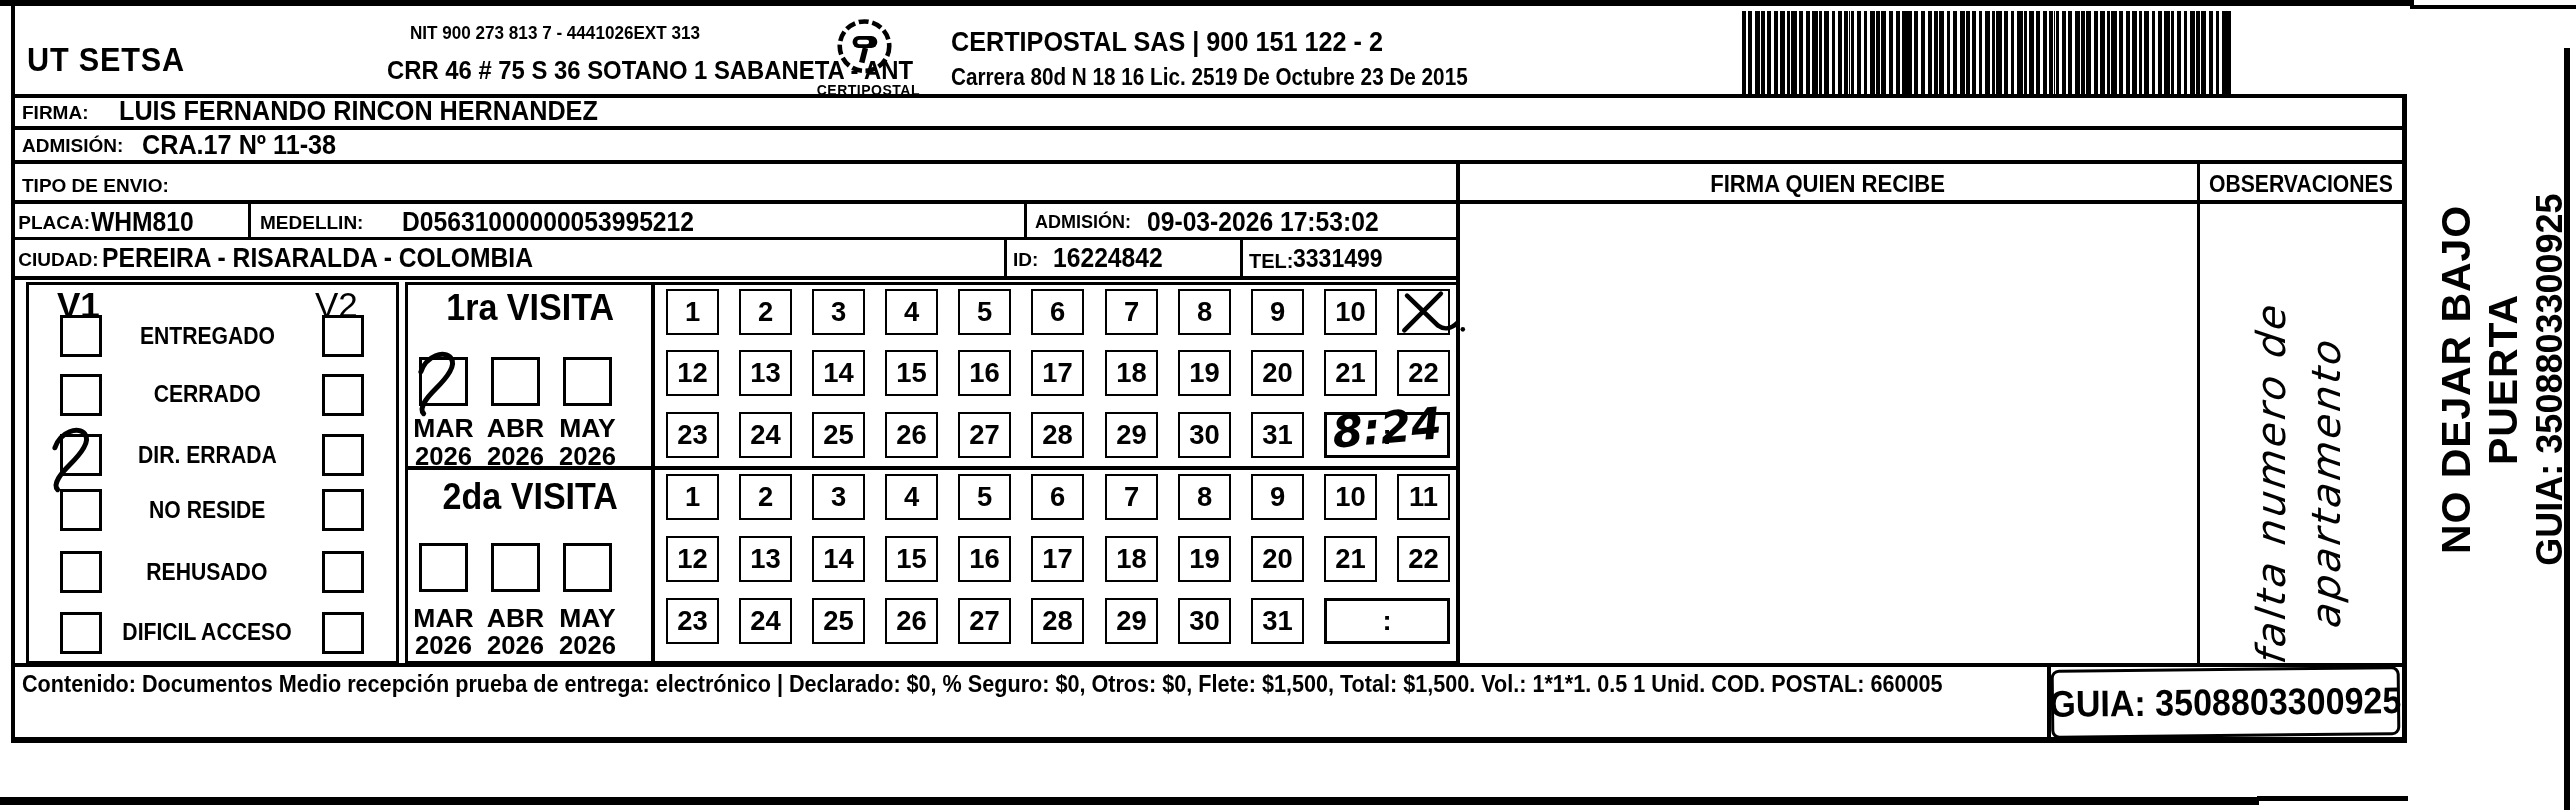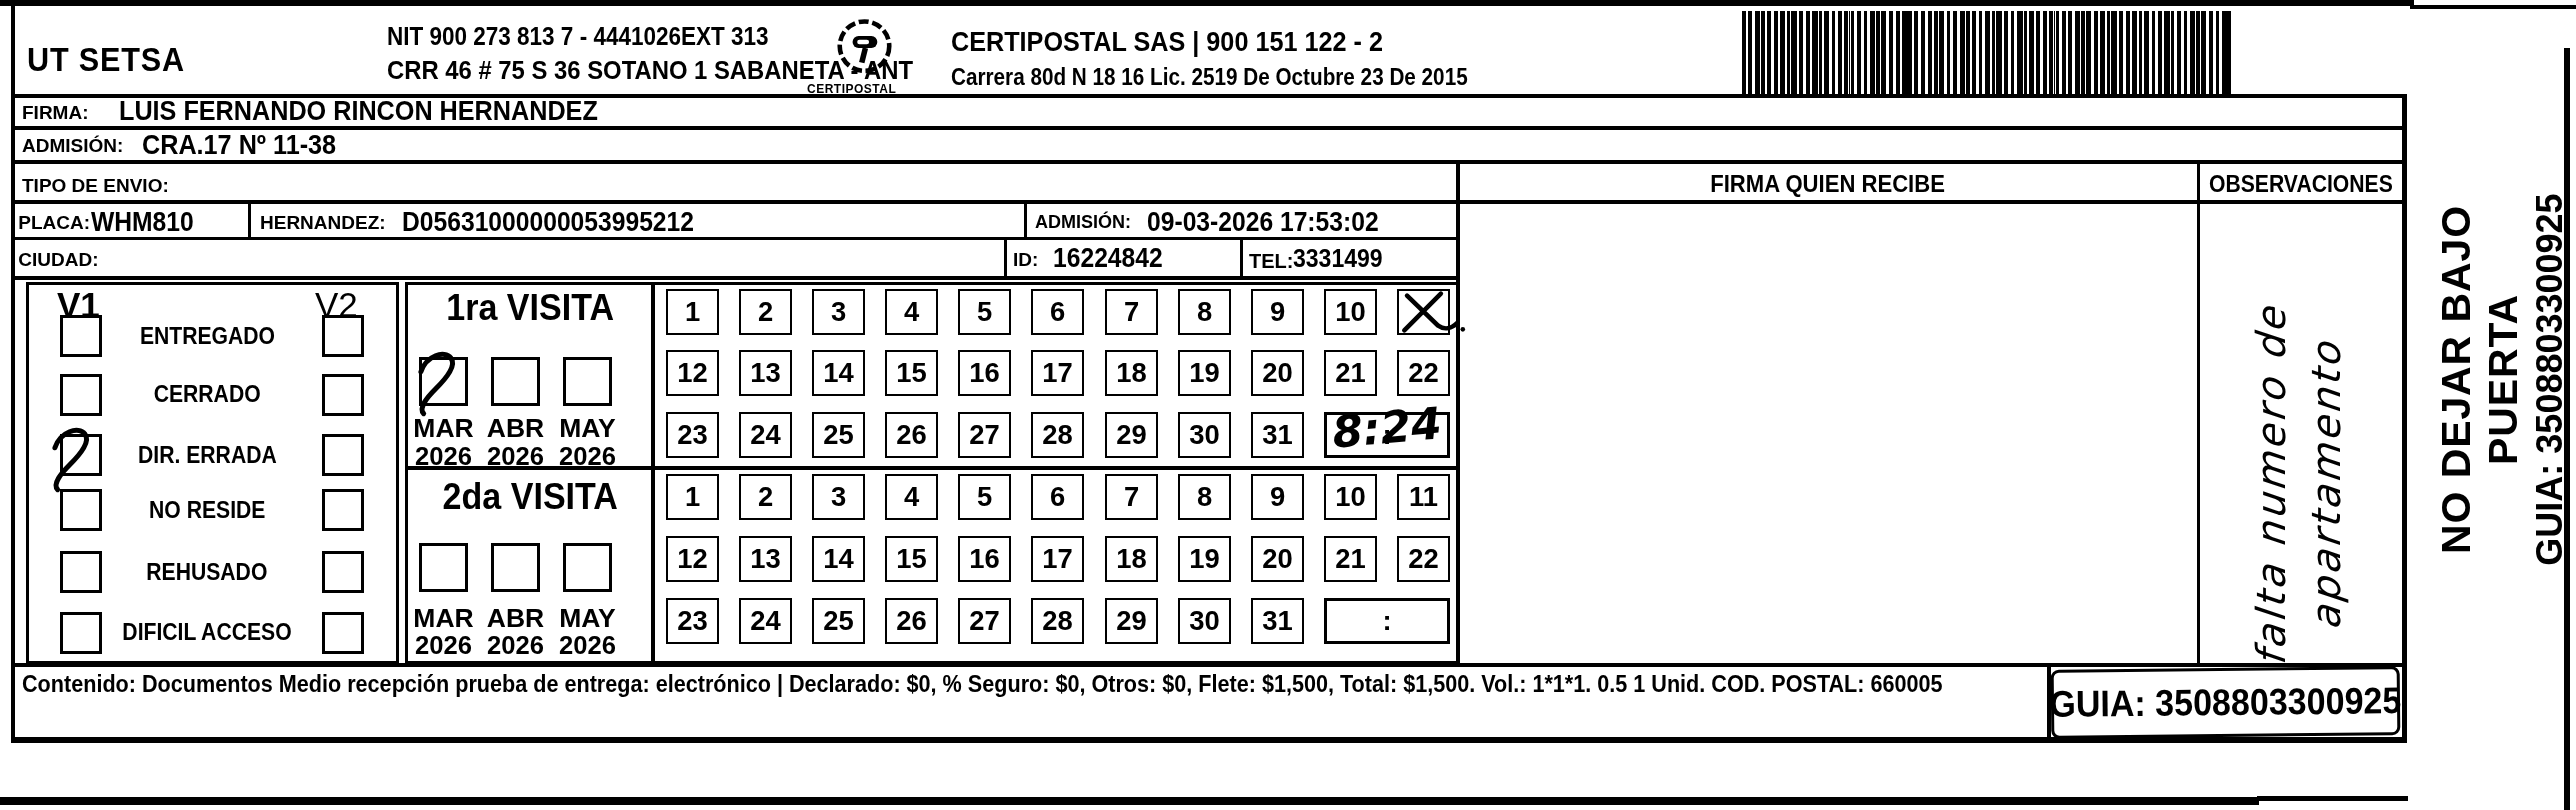--- a/index.html
+++ b/index.html
@@ -33,30 +33,30 @@
 
   <div class="ln" style="left:0;top:0;width:2414px;height:6.4px"></div>
   <div class="ln" style="left:2410px;top:4.6px;width:166px;height:4.6px"></div>
   <div class="ln" style="left:0;top:797px;width:2259px;height:8.2px"></div>
   <div class="ln" style="left:2257px;top:796px;width:151px;height:4.6px"></div>
   <div class="ln" style="left:2564px;top:48px;width:6.4px;height:763px"></div>
   <div class="ln" style="left:11px;top:5.5px;width:3.7px;height:91px"></div>
 
   <span class="abs" style="left:27.4px;top:40px;font-size:34px;font-weight:600;letter-spacing:0.9px"><span class="cond">UT SETSA</span></span>
 
-  <span class="abs" style="left:387px;top:22px;font-size:25px;font-weight:700"><span class="cond">NIT 900 273 813 7 - 4441026EXT 313</span></span>
+  <span class="abs" style="left:410px;top:22px;font-size:19px;font-weight:700"><span class="cond">NIT 900 273 813 7 - 4441026EXT 313</span></span>
   <span class="abs" style="left:387px;top:55px;font-size:26.5px;font-weight:700"><span class="cond">CRR 46 # 75 S 36 SOTANO 1 SABANETA - ANT</span></span>
 
   <svg class="abs" style="left:826px;top:14.6px" width="77" height="66" viewBox="0 0 84 72">
     <circle cx="42" cy="34" r="27" fill="none" stroke="#000" stroke-width="5" stroke-dasharray="11 4"></circle>
     <rect x="29" y="23" width="27" height="13" rx="6.5" fill="#000"></rect>
     <rect x="34" y="27" width="13" height="5" rx="2.5" fill="#fff"></rect>
     <path d="M43 36 l-4 16" stroke="#000" stroke-width="6" fill="none"></path>
   </svg>
-  <span class="abs" style="left:807px;top:82px;width:113px;text-align:left;font-size:12px;font-weight:700;letter-spacing:0.5px">CERTIPOSTAL</span>
+  <span class="abs" style="left:807px;top:82px;width:113px;text-align:right;font-size:14px;font-weight:700;letter-spacing:0.5px">CERTIPOSTAL</span>
   <div class="ln" style="left:828px;top:95px;width:71px;height:2.7px;opacity:.85"></div>
 
   <span class="abs" style="left:951px;top:25.6px;font-size:28px;font-weight:700"><span class="cond">CERTIPOSTAL SAS | 900 151 122 - 2</span></span>
   <span class="abs" style="left:951px;top:64px;font-size:23px;font-weight:700"><span class="cond">Carrera 80d N 18 16  Lic. 2519 De Octubre 23 De 2015</span></span>
 
   <div class="barcode"></div>
 
   <div class="ln" style="left:11px;top:94px;width:2396px;height:3.7px"></div>
   <div class="ln" style="left:11px;top:94px;width:3.7px;height:648px"></div>
   <div class="ln" style="left:2402px;top:94px;width:4.6px;height:648px"></div>
@@ -81,27 +81,28 @@
   <span class="abs val" style="left:119px;top:95px;font-size:28px"><span class="cond">LUIS FERNANDO RINCON HERNANDEZ</span></span>
 
   <span class="abs lab" style="left:22px;top:135px;font-size:19px">ADMISIÓN:</span>
   <span class="abs val" style="left:142px;top:129px;font-size:28px"><span class="cond">CRA.17 Nº 11-38</span></span>
 
   <span class="abs lab" style="left:22px;top:175px;font-size:19px">TIPO DE ENVIO:</span>
 
   <span class="abs lab" style="left:18.3px;top:212px;font-size:19px">PLACA:</span>
   <span class="abs val" style="left:91px;top:206px;font-size:27.4px"><span class="cond">WHM810</span></span>
 
-  <span class="abs lab" style="left:260px;top:212px;font-size:19px">HERNANDEZ:</span>
+  <span class="abs lab" style="left:260px;top:212px;font-size:19px">MEDELLIN:</span>
   <span class="abs val" style="left:402px;top:206px;font-size:27.4px"><span class="cond">D05631000000053995212</span></span>
 
   <span class="abs lab" style="left:1035px;top:212px;font-size:18px">ADMISIÓN:</span>
   <span class="abs val" style="left:1147px;top:206px;font-size:27.4px"><span class="cond">09-03-2026 17:53:02</span></span>
 
   <span class="abs lab" style="left:18.3px;top:249px;font-size:19px">CIUDAD:</span>
+  <span class="abs val" style="left:102px;top:242px;font-size:27.4px"><span class="cond">PEREIRA - RISARALDA - COLOMBIA</span></span>
 
   <span class="abs lab" style="left:1013px;top:249px;font-size:19px">ID:</span>
   <span class="abs val" style="left:1053px;top:242px;font-size:27.4px"><span class="cond">16224842</span></span>
 
   <span class="abs lab" style="left:1249px;top:250px;font-size:20px">TEL:</span>
   <span class="abs val" style="left:1293px;top:244px;font-size:25.6px"><span class="cond">3331499</span></span>
 
   <span class="abs" style="left:1459px;top:170px;width:737px;text-align:center;font-size:24px;font-weight:700"><span class="condc">FIRMA QUIEN RECIBE</span></span>
   <span class="abs" style="left:2199px;top:171px;width:203px;text-align:center;font-size:23px;font-weight:700"><span class="condc">OBSERVACIONES</span></span>
 

